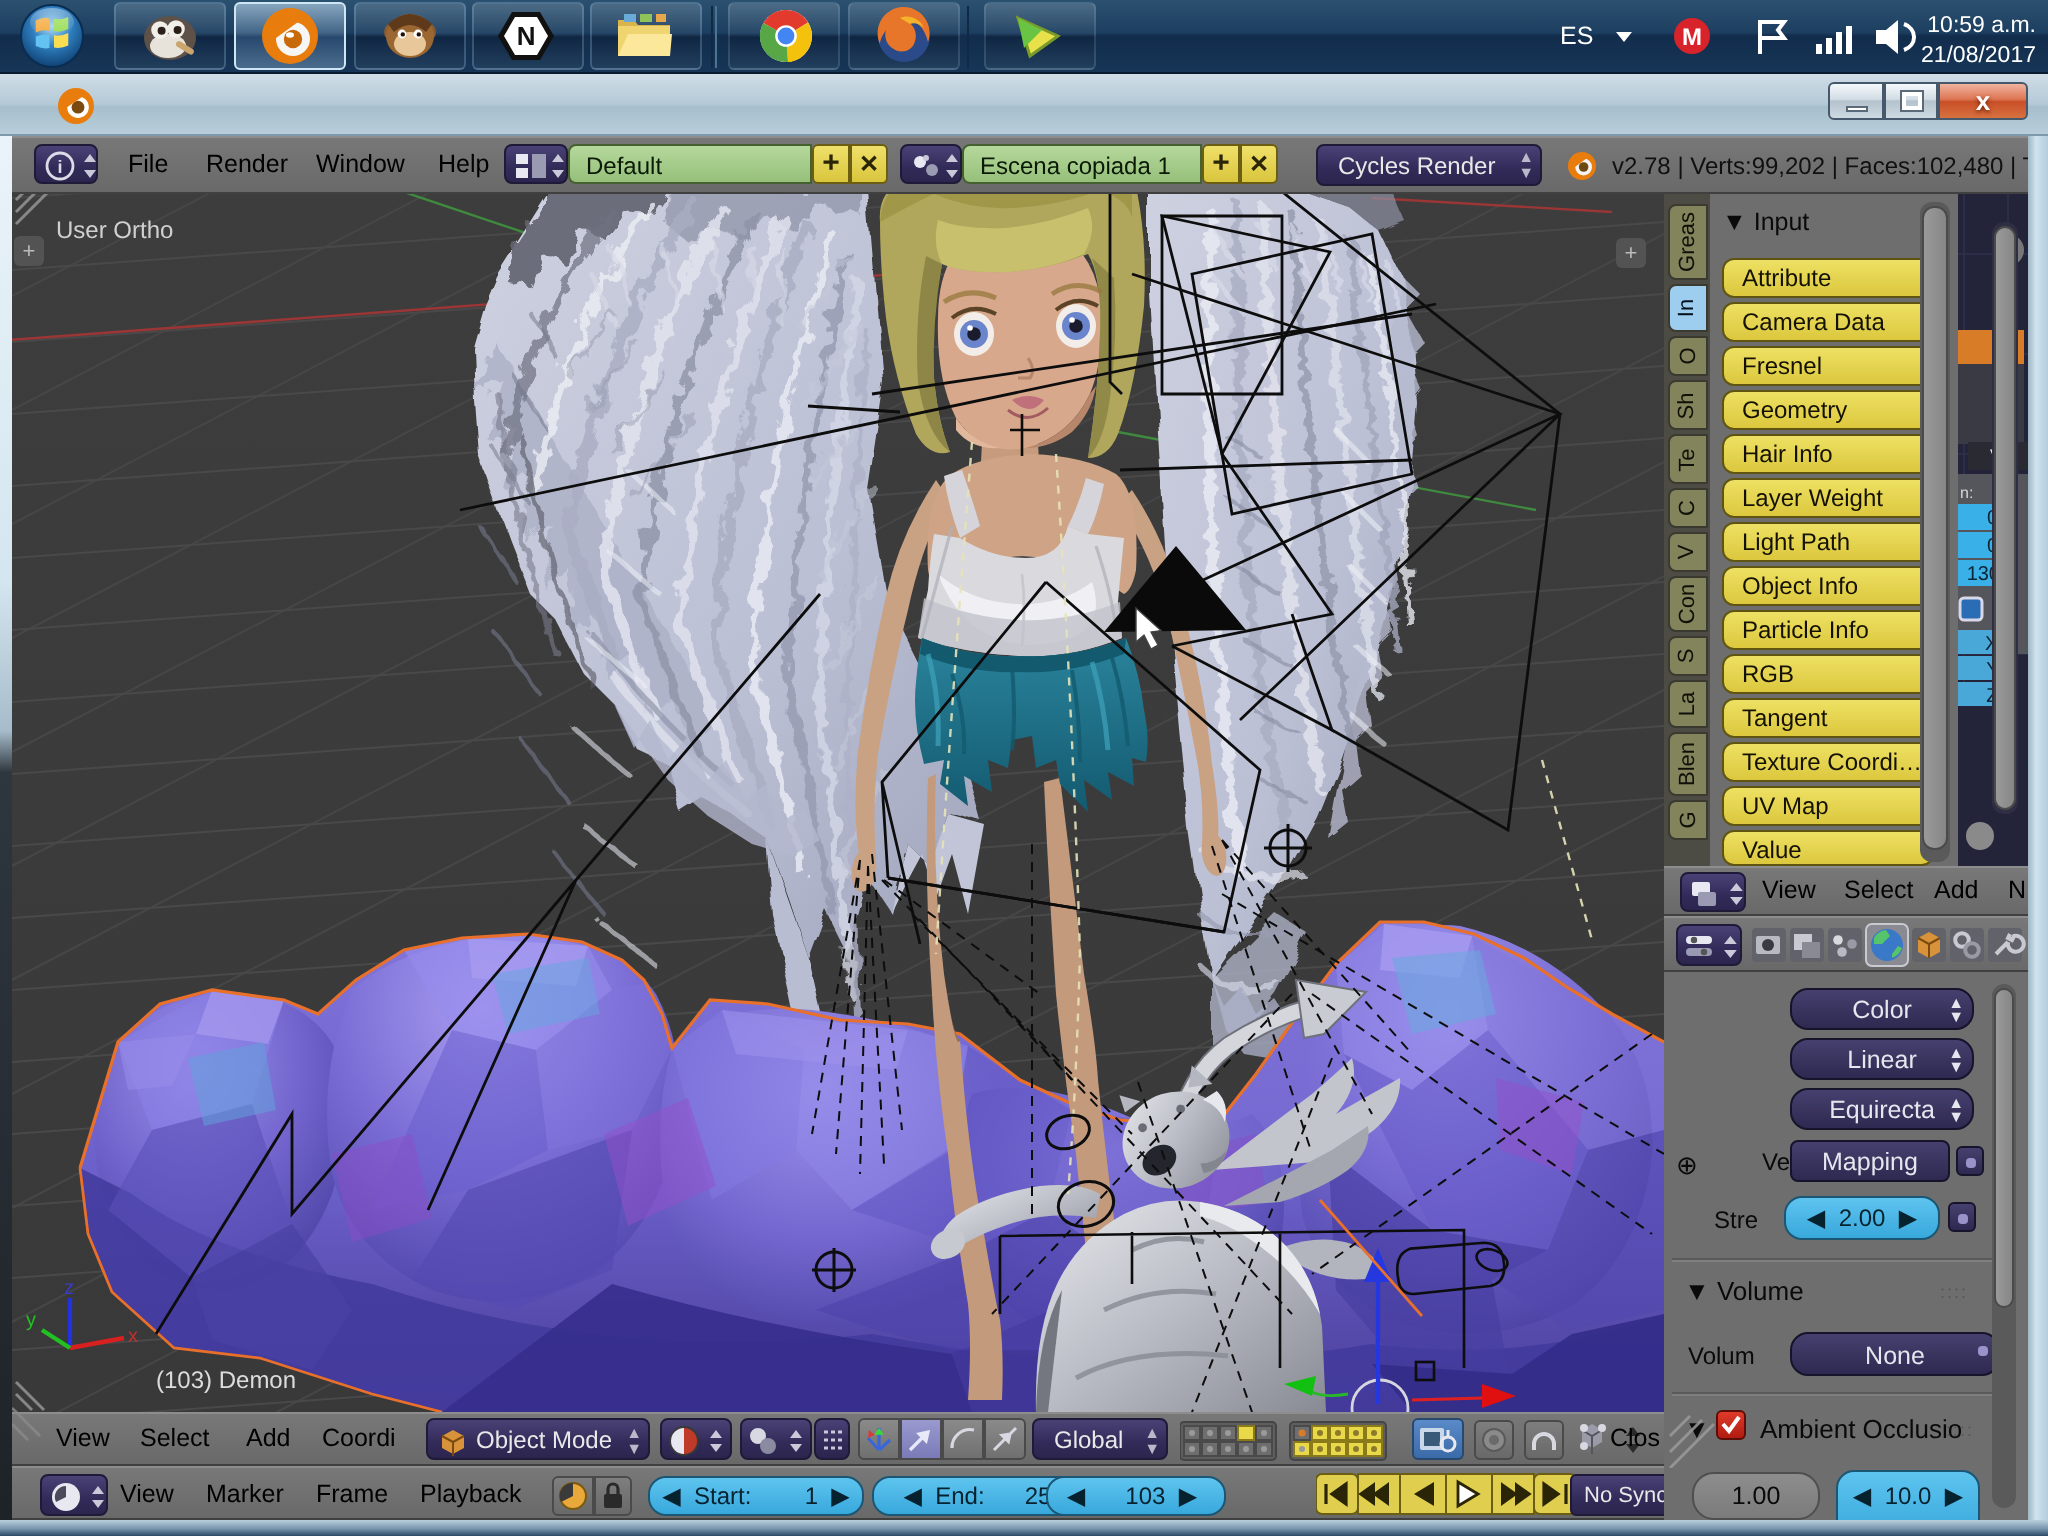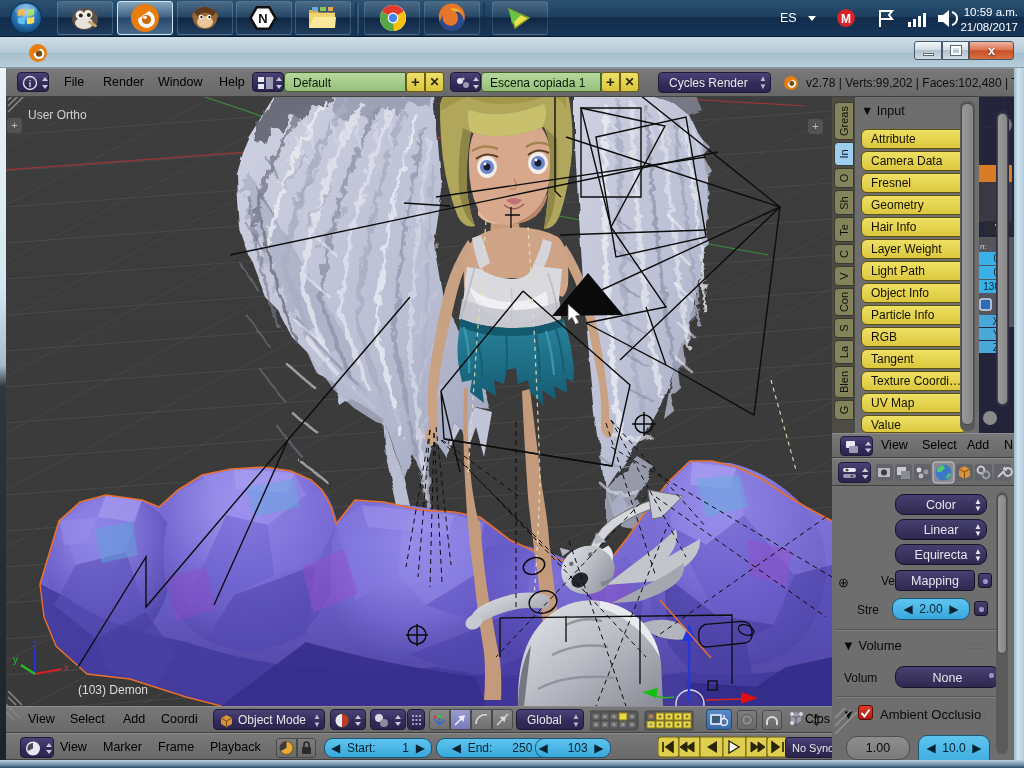--- a/index.html
+++ b/index.html
@@ -770,21 +770,21 @@
         </svg>
     </div>
     <div style="position:absolute;left:291px;top:4px;width:19px;height:20px;border-radius:0 3px 3px 0;background:linear-gradient(#7e7e7e,#696969);border:1px solid #4a4a4a">
       <svg width="17" height="18">
           <rect x="4" y="8" width="9" height="7" rx="1" fill="#2a2a2a"></rect>
           <path d="M6,8 l0,-2.5 a2.5,2.5 0 0,1 5,0 l0,2.5" stroke="#2a2a2a" stroke-width="1.6" fill="none"></path>
         </svg>
     </div>
     <div class="bluef" style="left:318px;top:4px;width:108px;height:20px;padding:2px 0 0 0">◀&nbsp; Start: &nbsp;&nbsp;&nbsp;&nbsp;&nbsp;&nbsp; 1 &nbsp;▶</div>
     <div class="bluef" style="left:430px;top:4px;width:128px;height:20px;padding:2px 0 0 0">◀&nbsp; End: &nbsp;&nbsp;&nbsp;&nbsp; 250 &nbsp;▶</div>
-    <div class="bluef" style="left:529px;top:4px;width:76px;height:20px;padding:2px 4px 0 0">◀&nbsp;&nbsp;&nbsp;&nbsp;&nbsp; 103 &nbsp;▶</div>
+    <div class="bluef" style="left:517px;top:4px;width:90px;height:20px;padding:2px 4px 0 0">◀&nbsp;&nbsp;&nbsp;&nbsp;&nbsp; 103 &nbsp;▶</div>
     <svg width="130" height="27" style="position:absolute;left:652px;top:0">
       <g>
         <rect x="0" y="3" width="21" height="20" rx="3" fill="#e0cf4e" stroke="#6b5e12"></rect>
         <path d="M5,8 l0,10 M15,8 l-7,5 l7,5 z M15,8 l0,10" stroke="#2a2506" stroke-width="1.6" fill="#2a2506"></path>
         <rect x="21" y="3" width="21" height="20" fill="#e0cf4e" stroke="#6b5e12"></rect>
         <path d="M36,8 l-7,5 l7,5 z M29,8 l-7,5 l7,5 z" stroke="#2a2506" stroke-width="1" fill="#2a2506"></path>
         <rect x="42" y="3" width="23" height="20" fill="#e0cf4e" stroke="#6b5e12"></rect>
         <path d="M59,7 l-10,6 l10,6 z" fill="#2a2506"></path>
         <rect x="65" y="3" width="23" height="20" fill="#e0cf4e" stroke="#6b5e12"></rect>
         <path d="M71,7 l10,6 l-10,6 z" fill="#fff" stroke="#2a2506" stroke-width="1.4"></path>

